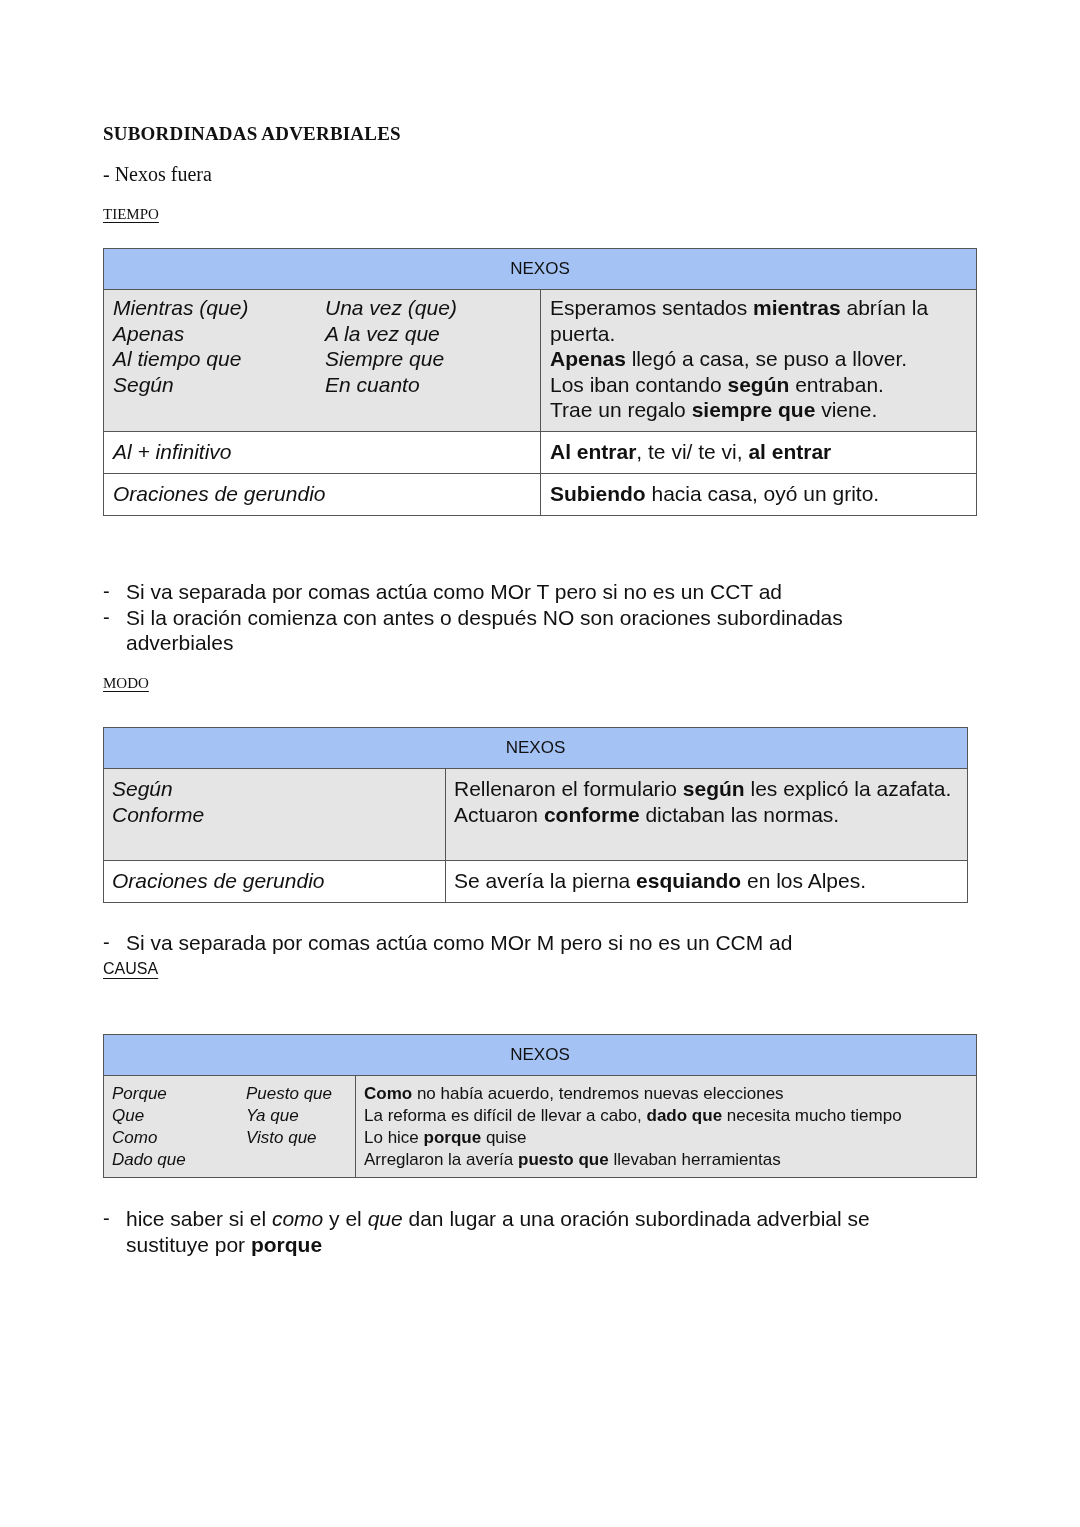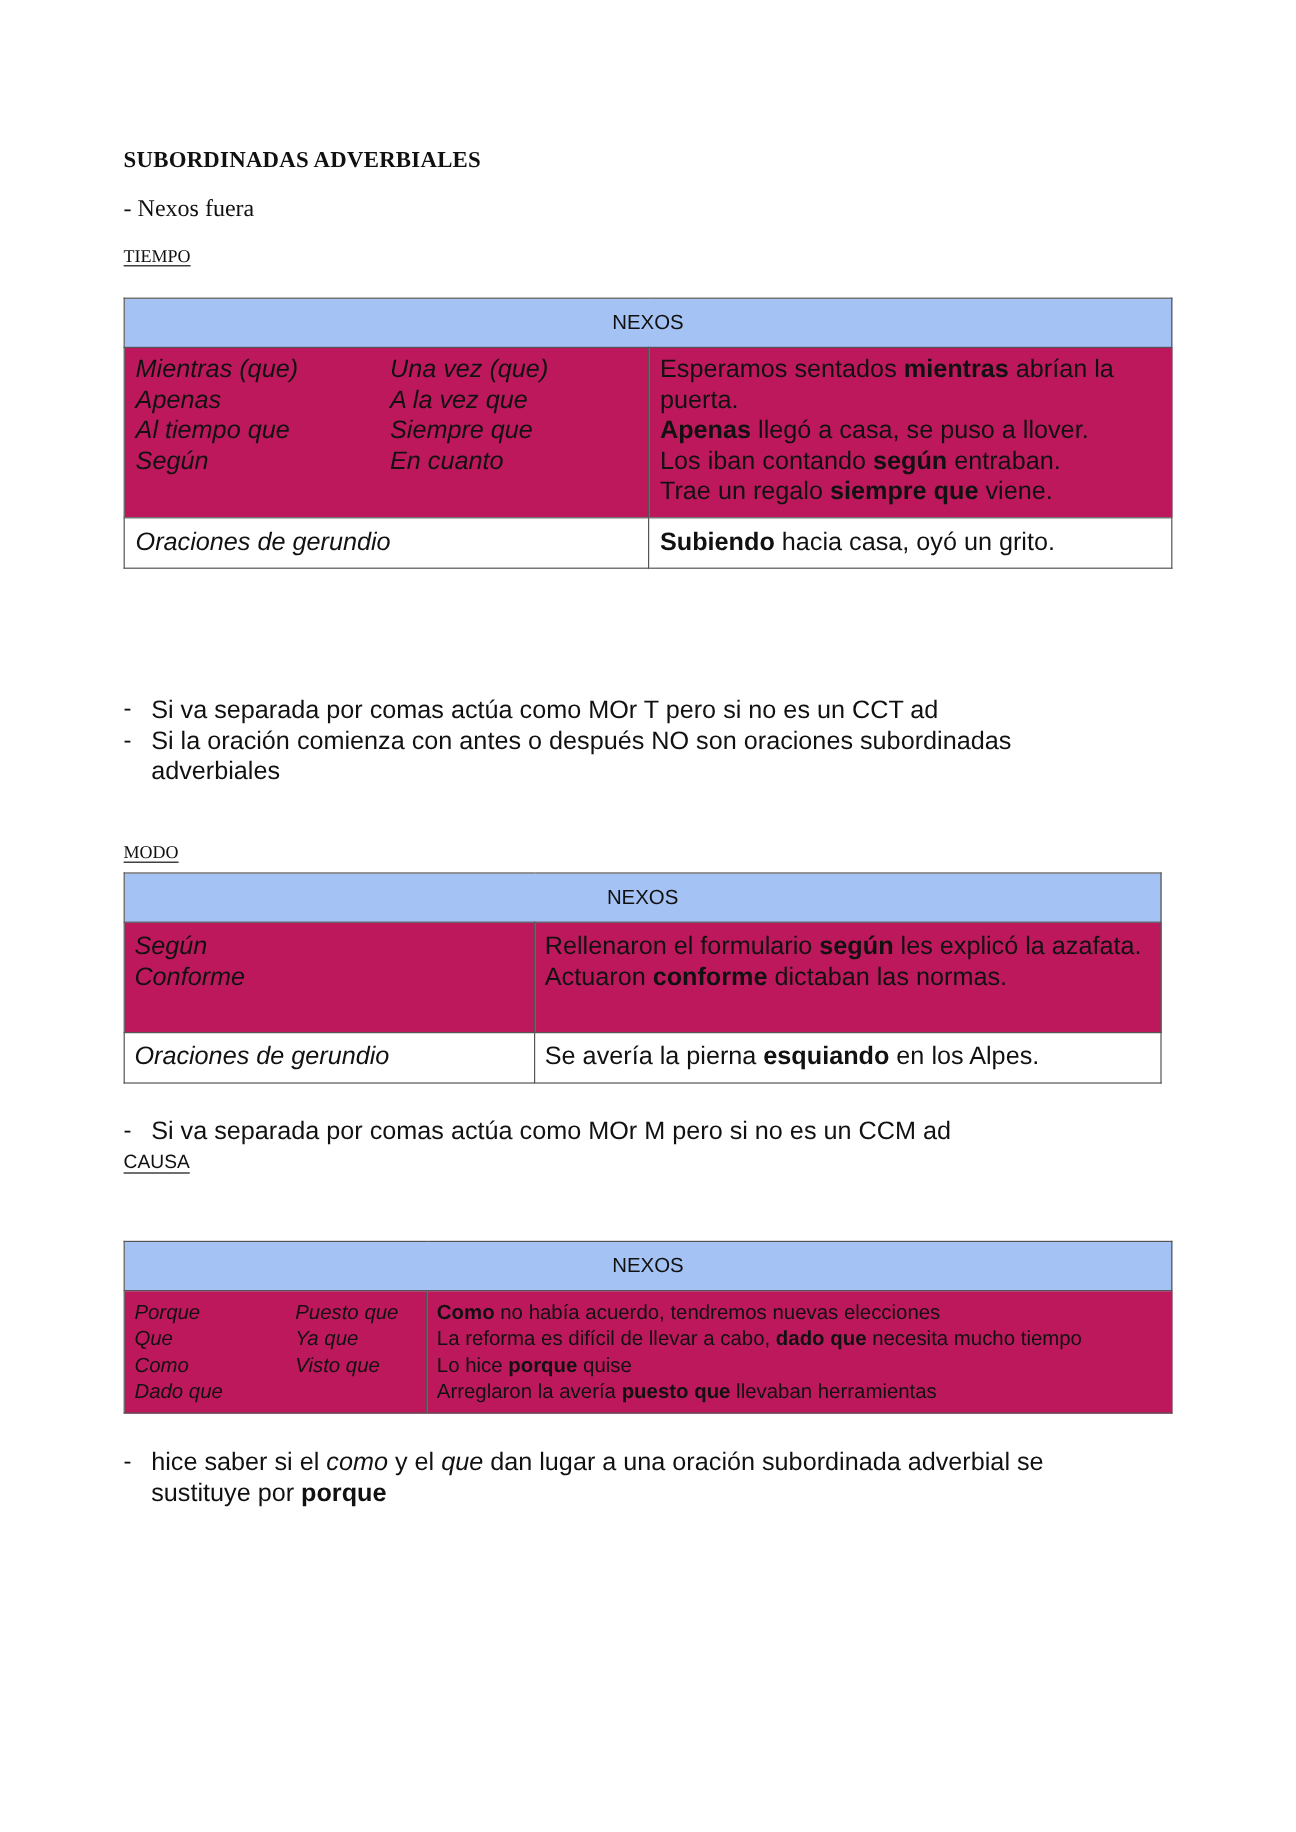--- a/index.html
+++ b/index.html
@@ -4,27 +4,27 @@
 <style>
   html, body { margin: 0; padding: 0; background: #ffffff; }
   body { width: 1080px; height: 1527px; position: relative; overflow: hidden; color: #111; }
   .serif { font-family: "Liberation Serif", "DejaVu Serif", serif; }
   .sans { font-family: "Liberation Sans", "DejaVu Sans", sans-serif; }
   .abs { position: absolute; }
   #doc-title { left: 103px; top: 123px; font-size: 19px; font-weight: bold; letter-spacing: 0.2px; }
   #doc-sub { left: 103px; top: 163px; font-size: 20px; }
   .sec-heading-serif { font-size: 15px; text-decoration: underline; text-underline-offset: 3px; }
   #h-tiempo { left: 103px; top: 206px; }
-  #h-modo { left: 103px; top: 703px; }
+  #h-modo { left: 103px; top: 675px; }
   #h-causa { left: 103px; top: 960px; font-size: 16px; text-decoration: underline; text-underline-offset: 4px; }
 
   table.nx { position: absolute; border-collapse: collapse; border: 1.5px solid #555; }
   table.nx td { border: 1.5px solid #555; vertical-align: top; padding: 0; }
   table.nx th { border: 1.5px solid #555; background: #a4c2f4; font-weight: normal; text-align: center; padding: 0; margin-top: 13px; }
-  .tint { background: #be185d; }
+  .tint { background: #e5e5e5; }
   .plain { background: #ffffff; }
 
   
   #t-tiempo { left: 103px; top: 248px; width: 874px; }
   #t-tiempo th { height: 40px; font-size: 17px; }
   #t-tiempo td { font-size: 21px; line-height: 25.5px; padding: 7px 9px 8px 9px; }
   #t-tiempo td.c1 { width: 418px; }
   #t-tiempo tr.r1 td { height: 127px; padding-top: 5px; }
   #t-tiempo tr.rs td { height: 26px; }
   .two-col { display: flex; }
@@ -86,20 +86,24 @@
               <span>En cuanto</span>
             </div>
       </div>
     </td>
     <td>
           <div><span>Esperamos sentados </span><b>mientras</b><span> abrían la puerta.</span></div>
           <div><b>Apenas</b><span> llegó a casa, se puso a llover.</span></div>
           <div><span>Los iban contando </span><b>según</b><span> entraban.</span></div>
           <div><span>Trae un regalo </span><b>siempre que</b><span> viene.</span></div>
         </td>
+  </tr>
+  <tr class="rs plain">
+    <td class="c1 it">Al + infinitivo</td>
+    <td><b>Al entrar</b><span>, te vi/ te vi, </span><b>al entrar</b></td>
   </tr>
   <tr class="rs plain">
     <td class="c1 it">Oraciones de gerundio</td>
     <td><b>Subiendo</b><span> hacia casa, oyó un grito.</span></td>
   </tr>
 </tbody>
   </table>
 
 <div id="b-tiempo" class="bullets sans">
   <div class="bullet">

